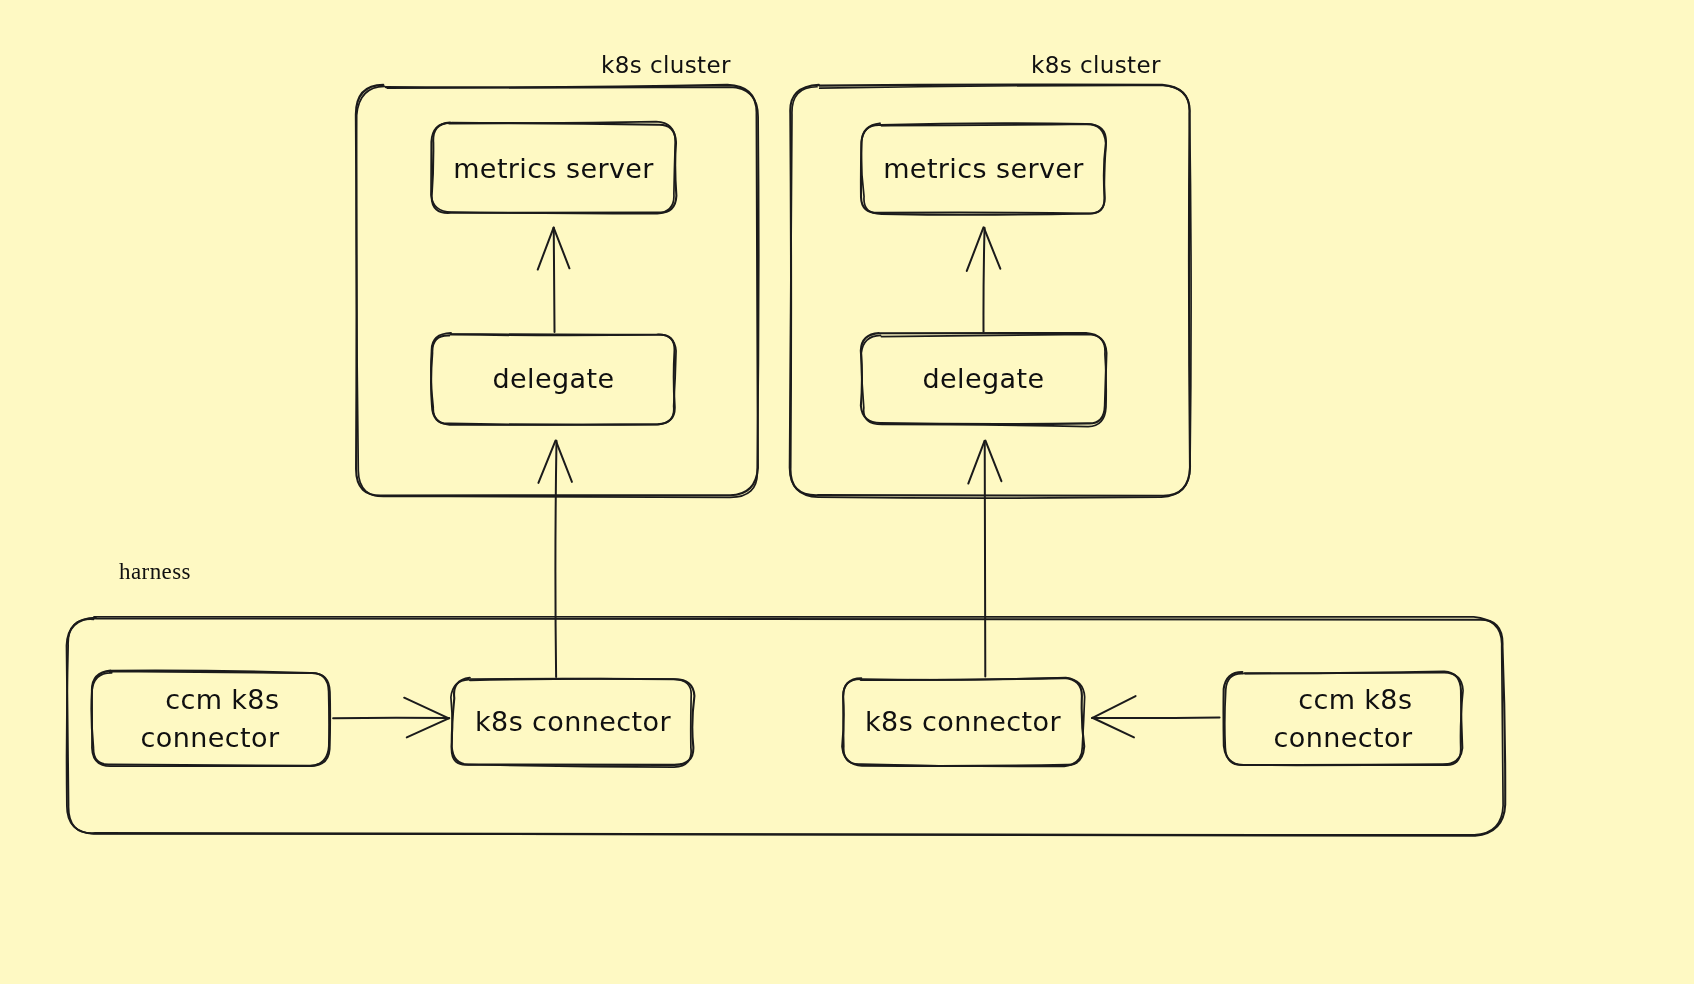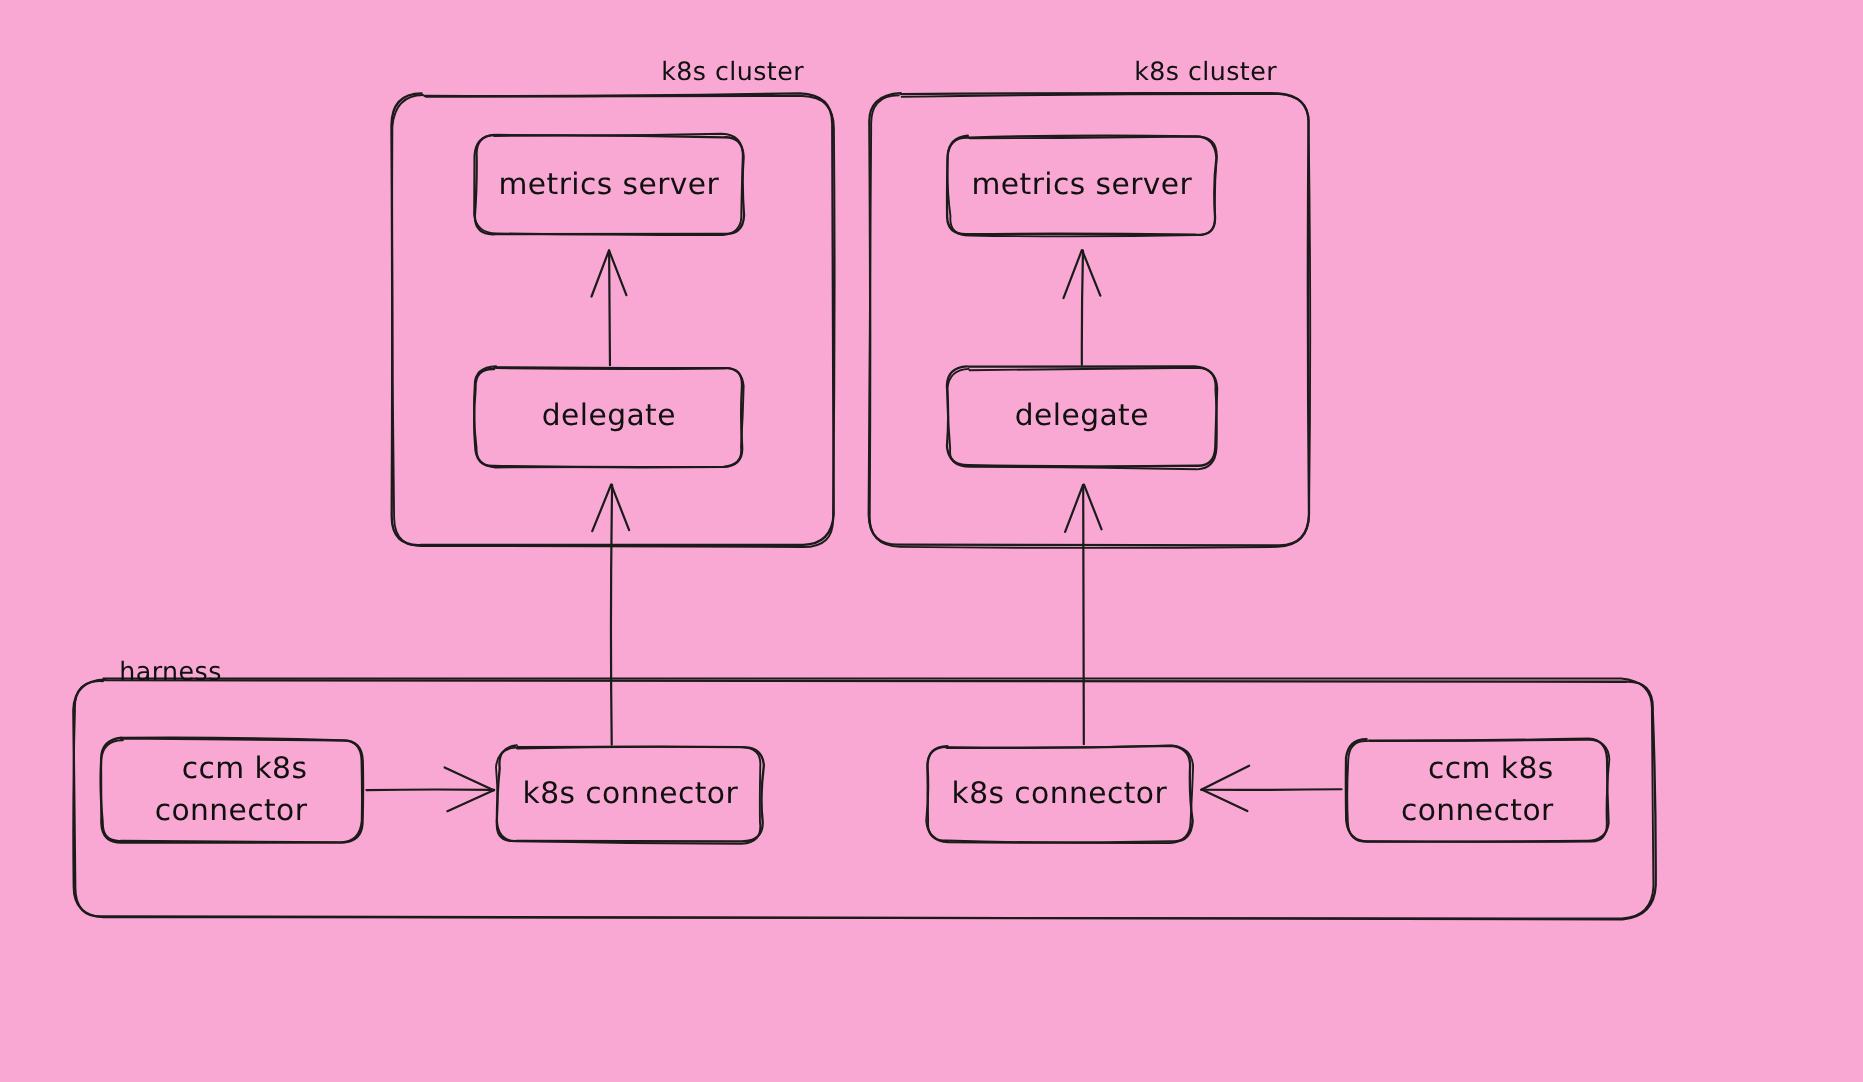--- a/index.html
+++ b/index.html
@@ -4,21 +4,21 @@
 <style>
   html, body {
     margin: 0;
     padding: 0;
     background: #ffffff;
   }
   #canvas {
     position: relative;
     width: 1694px;
     height: 984px;
-    background: #f9a8d4;
+    background: #fef9c3;
     overflow: hidden;
   }
   svg.layer {
     position: absolute;
     top: 0; left: 0;
     width: 1694px;
     height: 984px;
   }
   .sketch-stroke {
     fill: none;
@@ -148,21 +148,21 @@
       </g>
       <g>
         <path d="M 1219.5494068861237 717.5201829969977 Q 1155.2934643033861 718.2422038324839 1092.3663800325553 717.9432588817754" class="arrow-line"></path>
         <path d="M 1135.5858919623242 696.0466835499027 L 1091.9906354743011 718.0257236006789" class="arrow-head"></path>
         <path d="M 1133.9733030800583 737.3496906758983 L 1092.4250749473576 717.750027847453" class="arrow-head"></path>
       </g>
     </svg>
   <div id="labels">
       <div class="label group-label" style="left: 666px; top: 66px;">k8s cluster</div>
       <div class="label group-label" style="left: 1096px; top: 66px;">k8s cluster</div>
-      <div class="label group-label" style="left: 155px; top: 612px;">harness</div>
+      <div class="label group-label" style="left: 155px; top: 572px; font-family: Liberation Serif, serif;">harness</div>
       <div class="label node-label" style="left: 553.5px; top: 169px;">metrics server</div>
       <div class="label node-label" style="left: 553.5px; top: 379px;">delegate</div>
       <div class="label node-label" style="left: 983.5px; top: 169px;">metrics server</div>
       <div class="label node-label" style="left: 983.5px; top: 379px;">delegate</div>
       <div class="label node-label two-line" style="left: 210px; top: 718.5px;">ccm k8s
 connector</div>
       <div class="label node-label" style="left: 573px; top: 722px;">k8s connector</div>
       <div class="label node-label" style="left: 963px; top: 722px;">k8s connector</div>
       <div class="label node-label two-line" style="left: 1343px; top: 718.5px;">ccm k8s
 connector</div>

